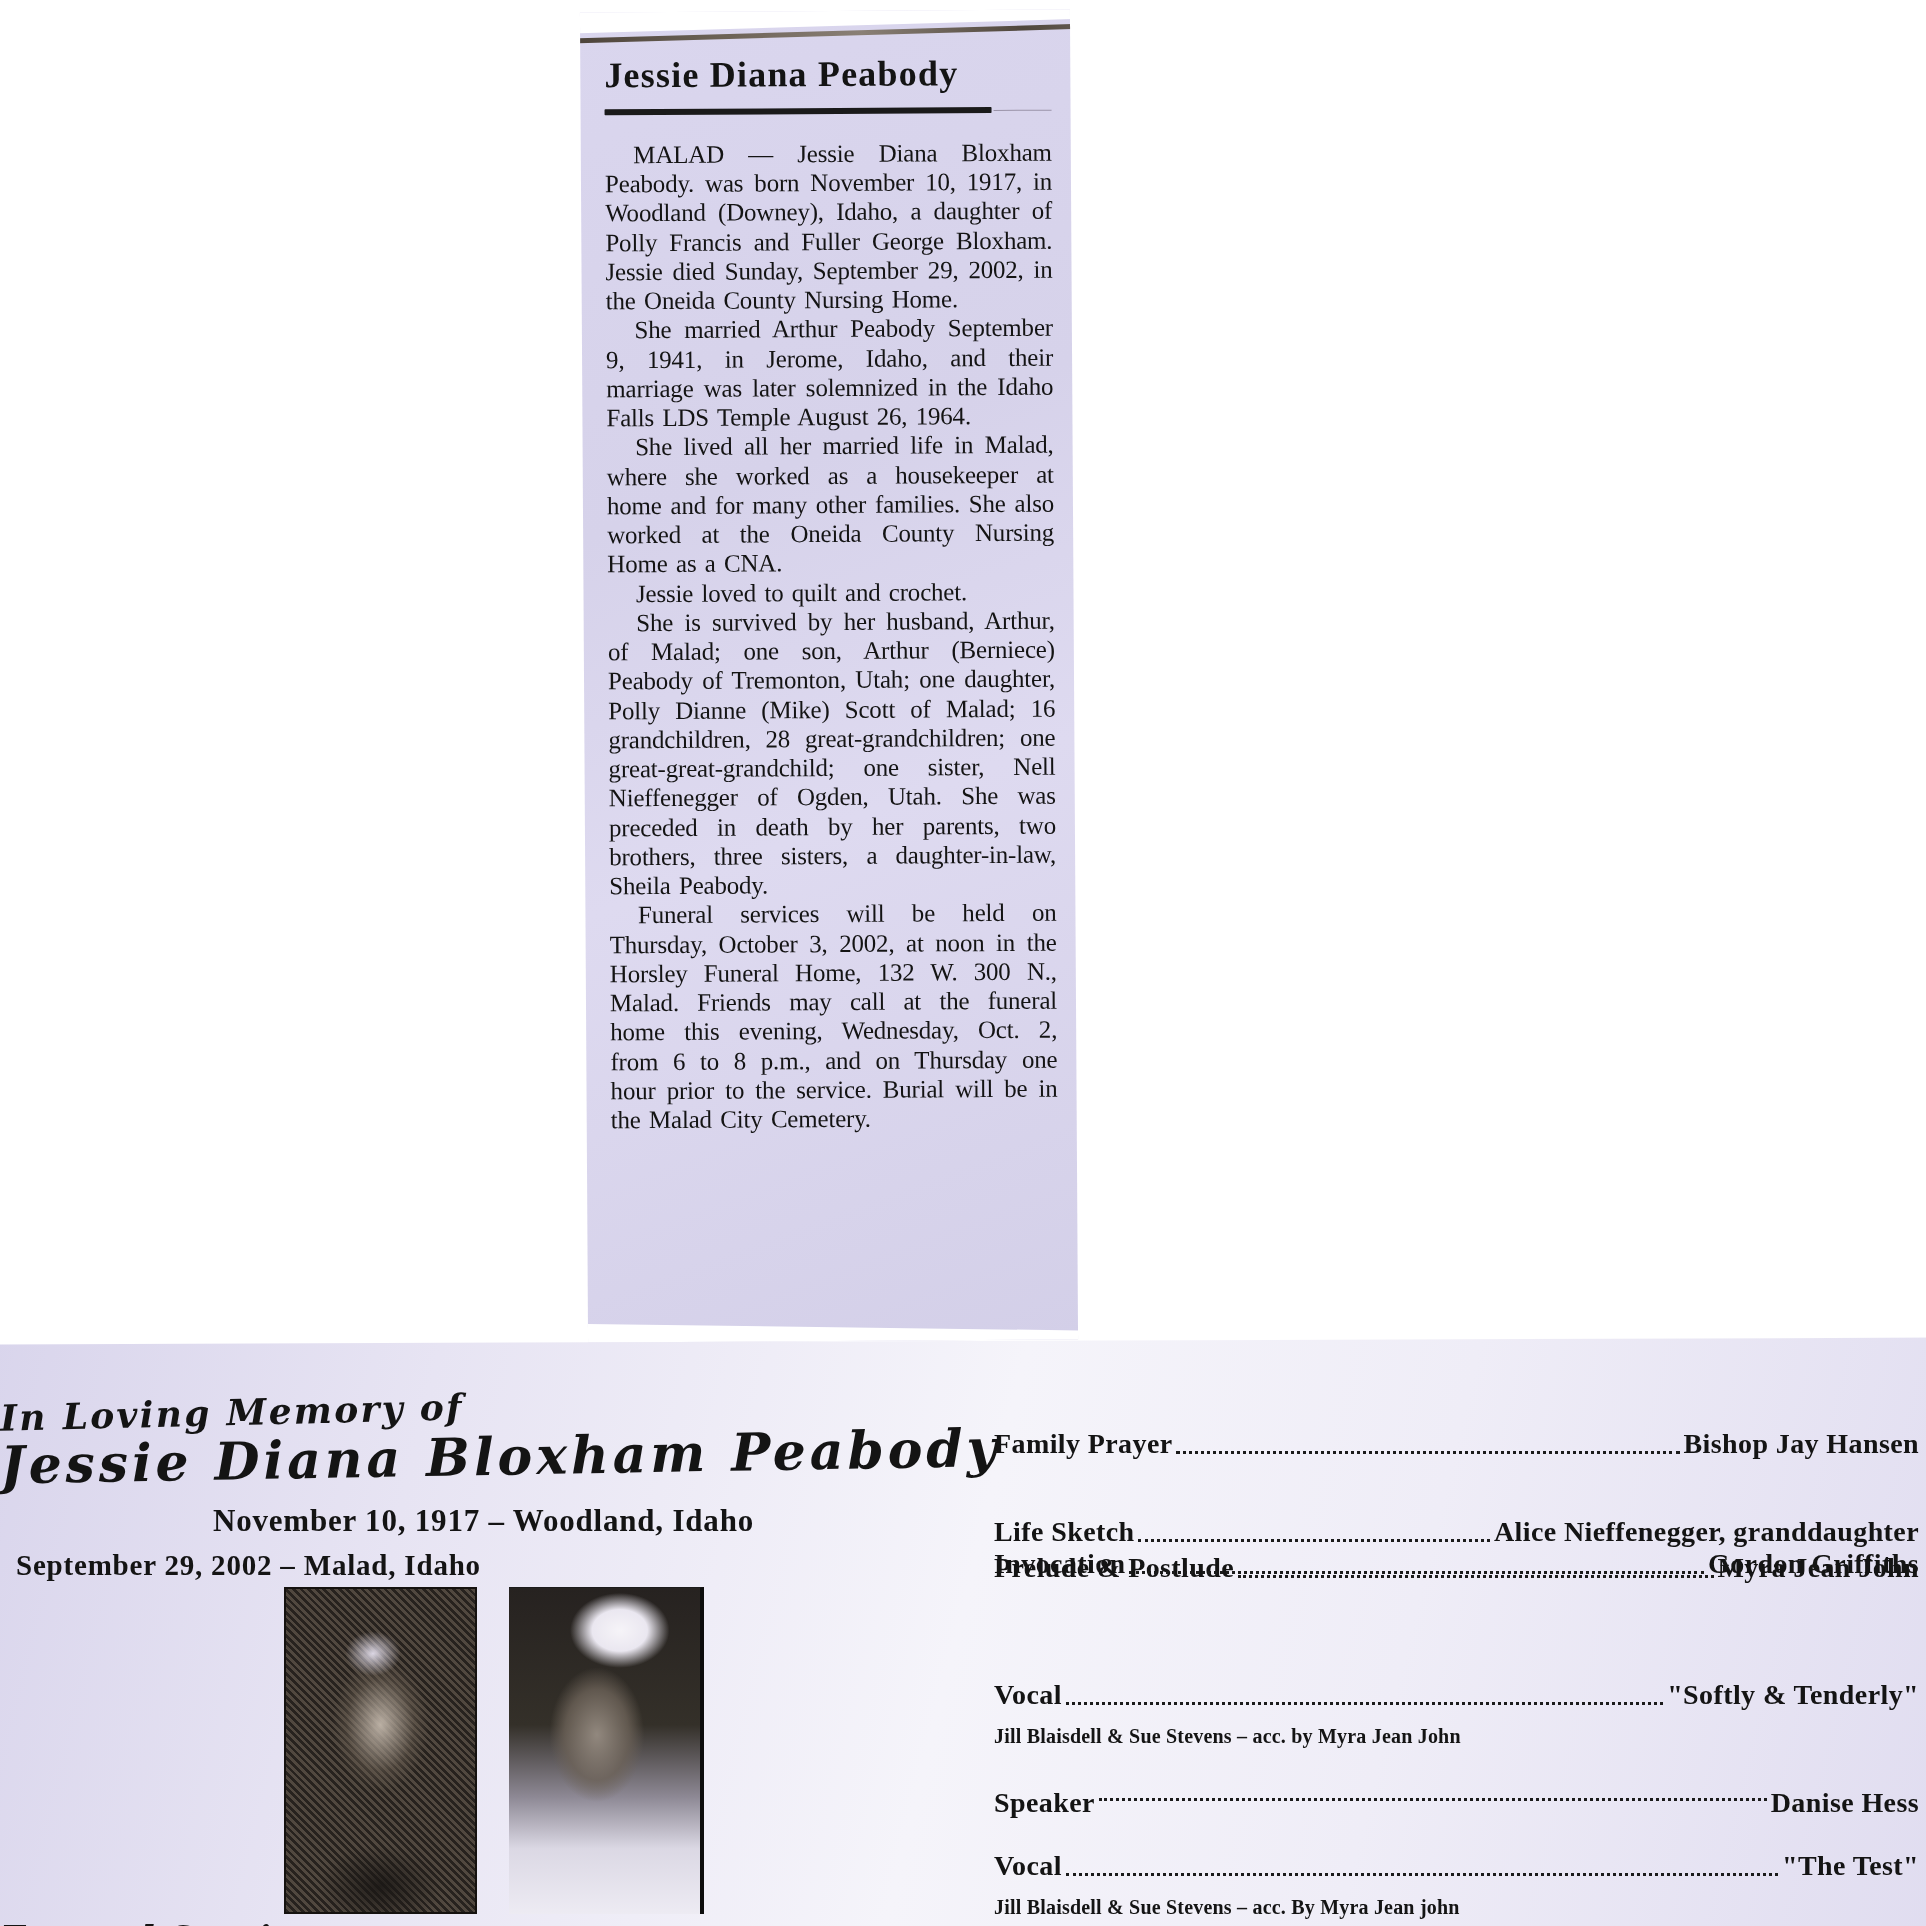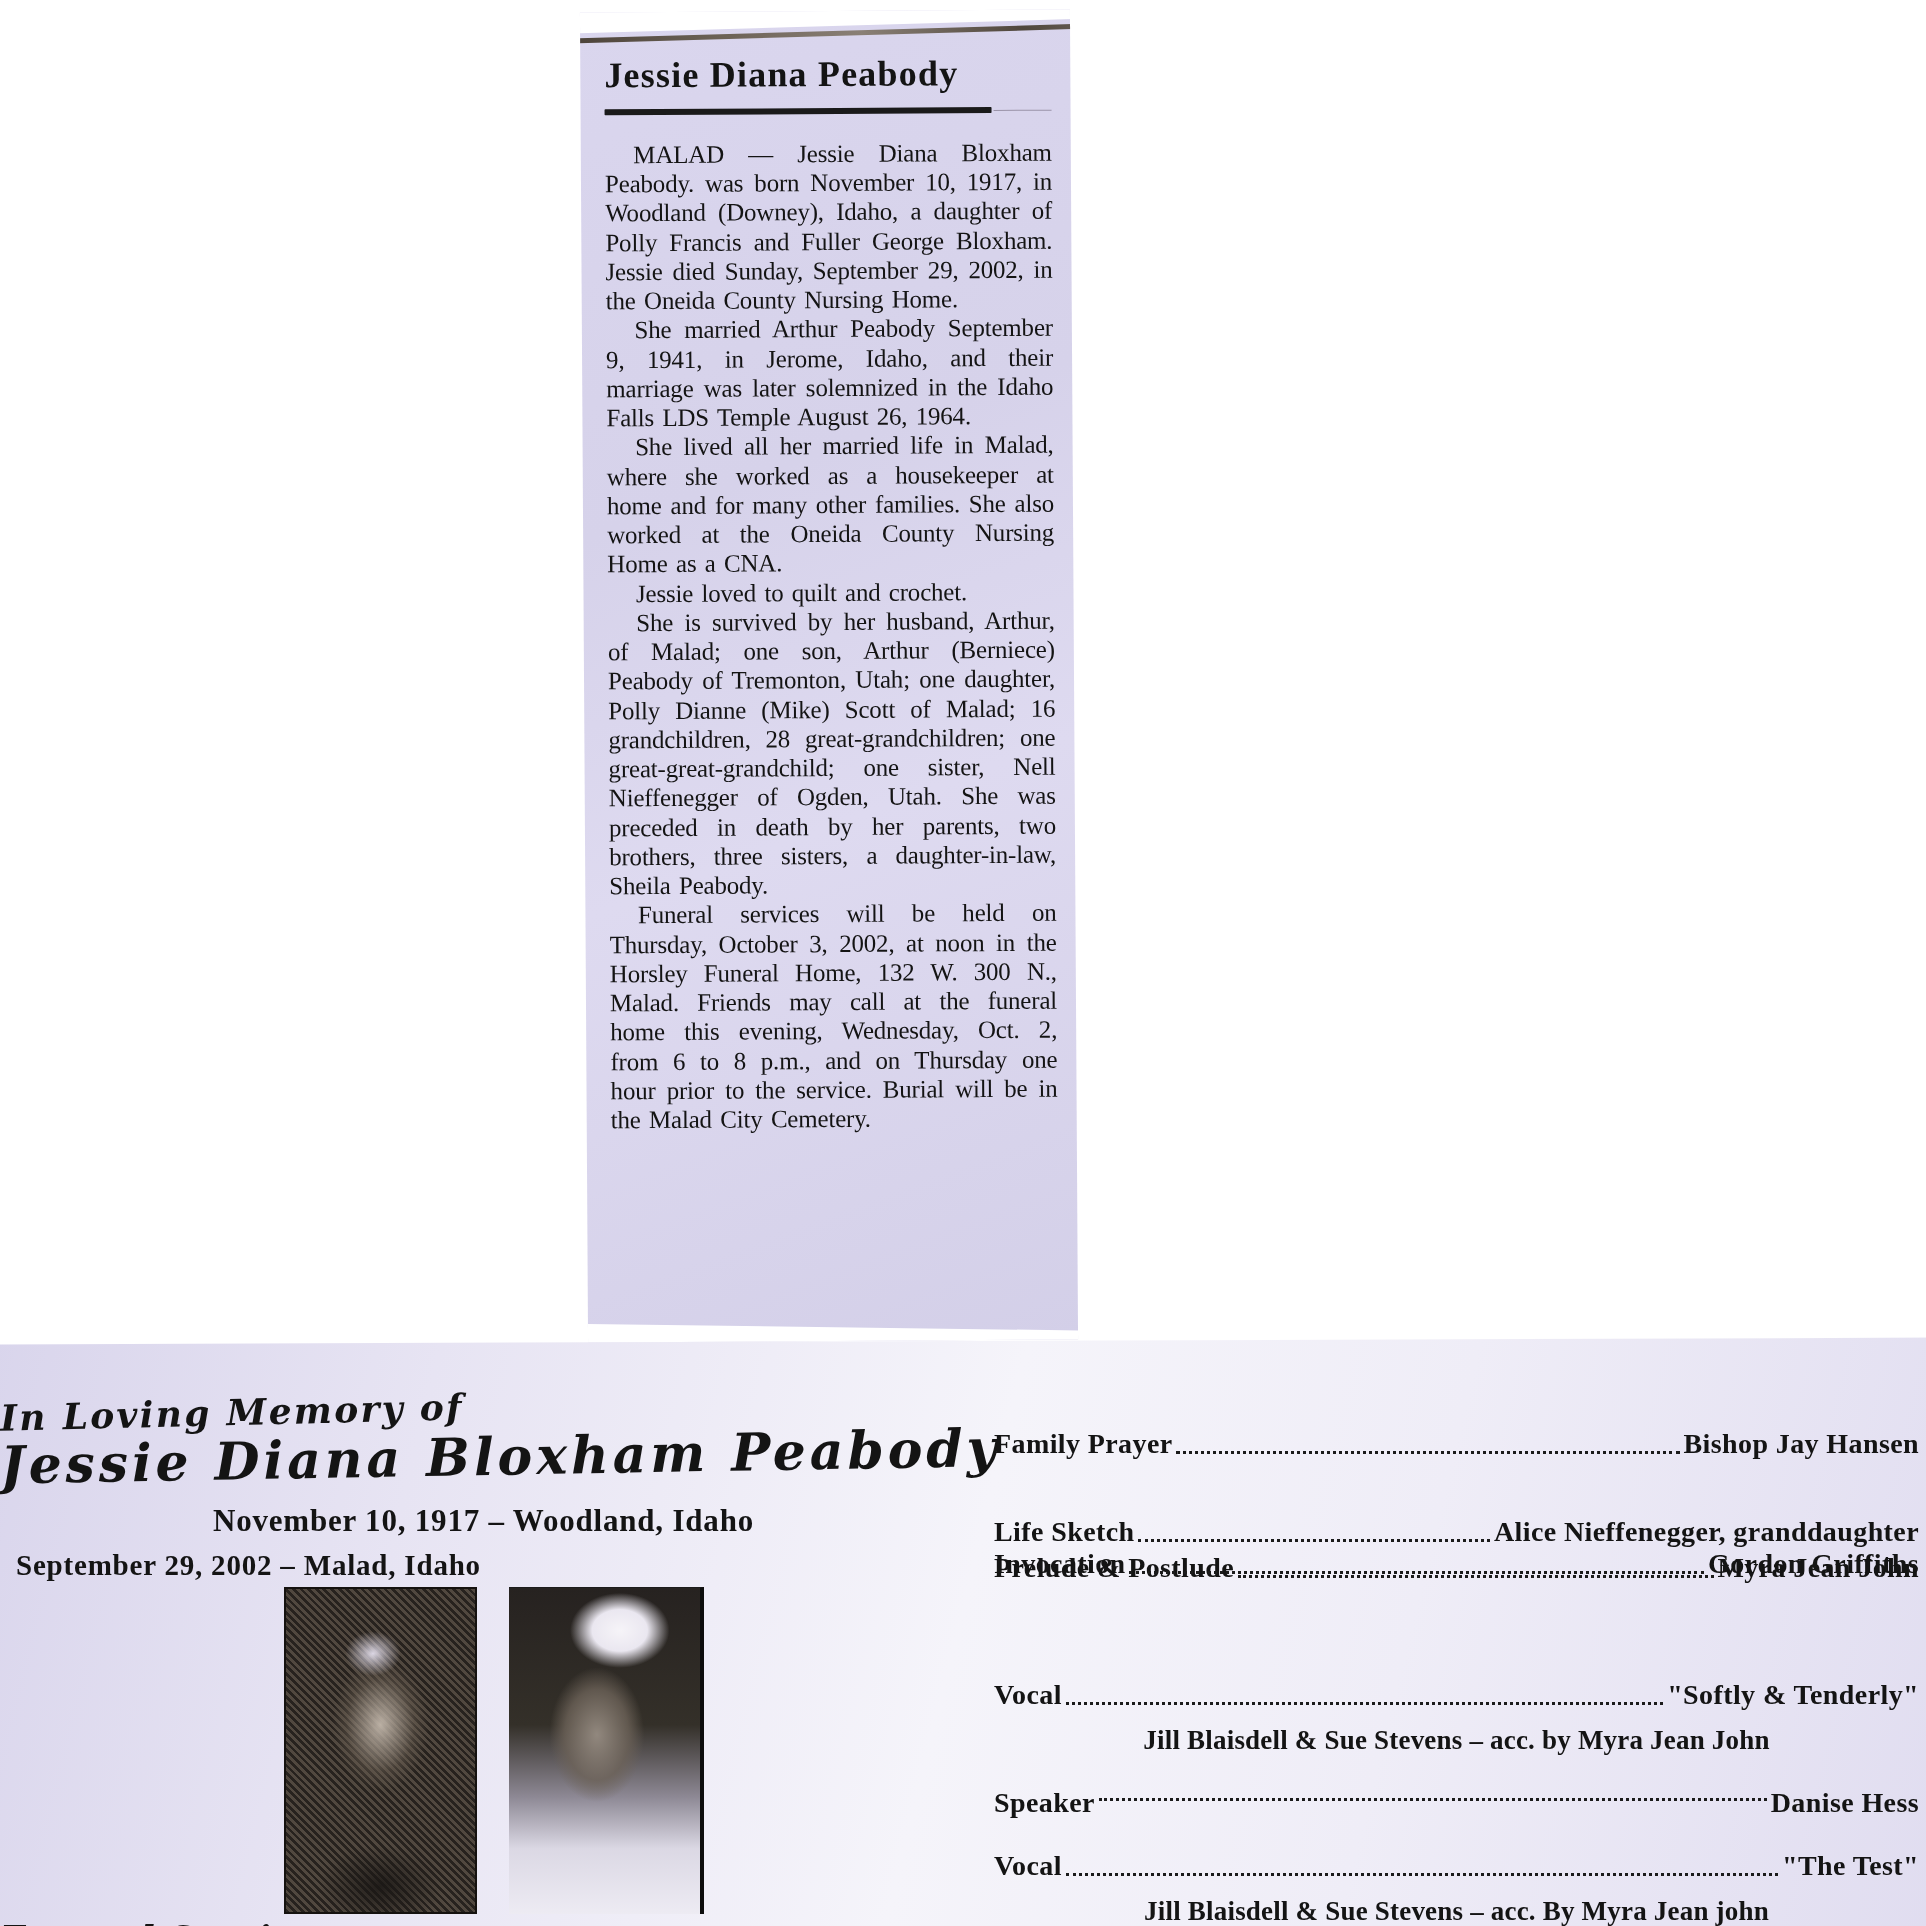--- a/index.html
+++ b/index.html
@@ -58,21 +58,21 @@
       linear-gradient(to bottom,#262220 0%,#343029 42%,#8d8894 64%,#dbd8e4 80%,#edebf3 100%),
       #2a2622;
   }
   .funeral-service-heading{left:0;top:1918px;width:967px;font-size:34px;letter-spacing:1.2px;}
   
   .right-col-row{left:994px;width:925px;}
   .os-row{display:flex;align-items:flex-end;font-weight:bold;font-size:28px;letter-spacing:0.4px;}
   .os-label{white-space:nowrap;}
   .os-leader{flex:1;border-bottom:3.9px dotted #1b1b1b;margin:0 3.9px 6.2px 3.9px;min-width:23px;}
   .os-name{white-space:nowrap;}
-  .os-sub{text-align:center;font-weight:bold;font-size:27px;letter-spacing:0.2px;}
+  .os-sub{font-weight:bold;font-size:20px;letter-spacing:0.2px;}
   .os1{top:1428px;} .os2{top:1552px;} .os3{top:1548px;} .os4{top:1516px;}
   .os5{top:1679px;} .os5sub{top:1725px;} .os6{top:1787px;align-items:center;} .os7{top:1850px;}
   .os7sub{top:1896px;}
 </style>
 </head>
 <body>
 
 <div class="clipping">
   <div class="clip-inner">
     <div class="clip-title">Jessie Diana Peabody</div>

